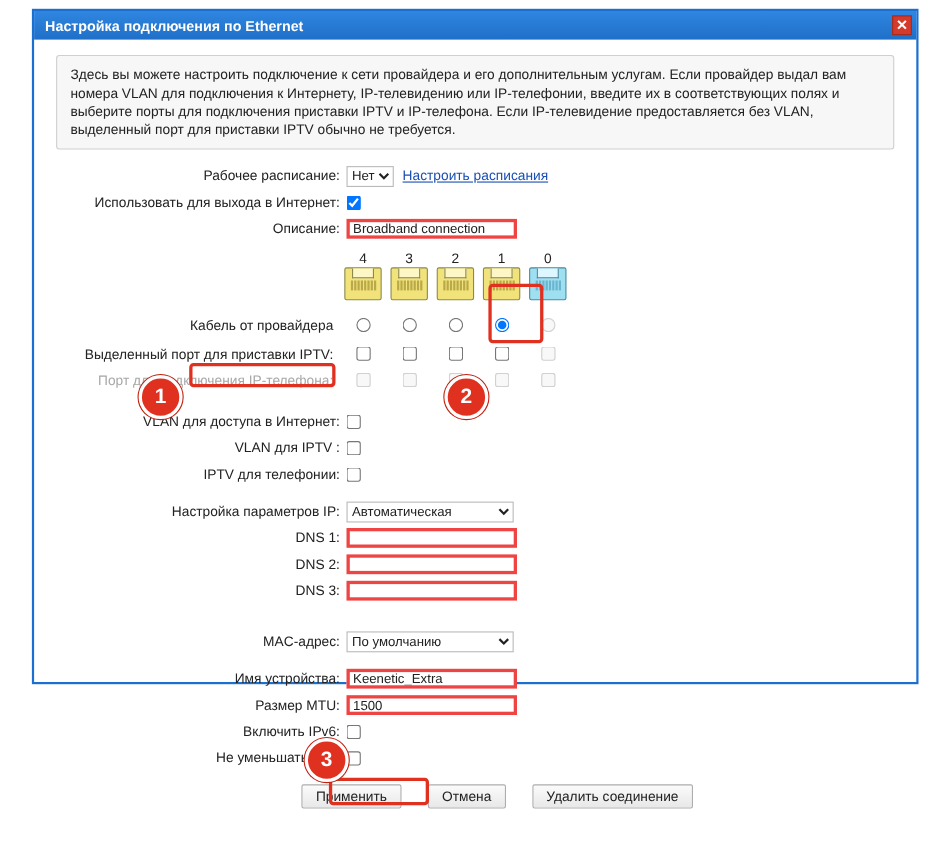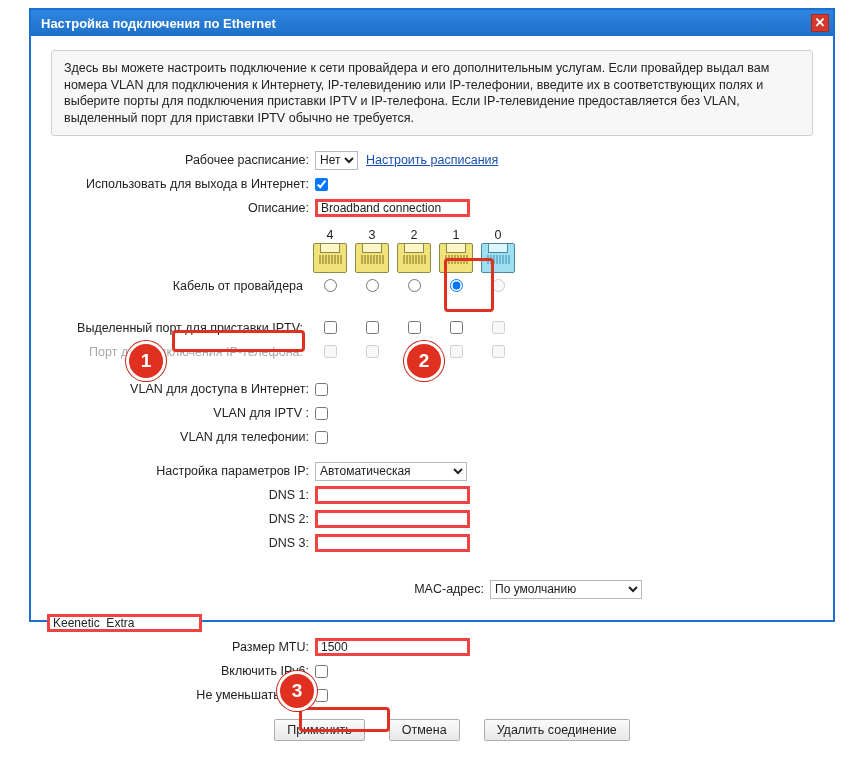--- a/index.html
+++ b/index.html
@@ -360,42 +360,42 @@
                     <i></i>
                     <i></i>
                     <i></i>
                     <i></i>
                   </div>
                 </div>
               </div>
           </div>
         </div>
 
-        <div class="rel" style="margin-top:6px;height:22px;">
+        <div class="rel" style="margin-top:16px;height:22px;">
           <div class="label-left">Кабель от провайдера</div>
           <div class="radio-row" style="margin-top:0;">
             <div>
                 <input type="radio" name="pc" style="">
               </div>
             <div>
                 <input type="radio" name="pc" style="">
               </div>
             <div>
                 <input type="radio" name="pc" style="">
               </div>
             <div>
                 <input type="radio" name="pc" checked="" style="">
               </div>
             <div>
                 <input type="radio" name="pc" disabled="" style="">
               </div>
           </div>
         </div>
 
-        <div class="rel" style="margin-top:20px;height:20px;text-decoration:underline;">
+        <div class="rel" style="margin-top:4px;height:20px;text-decoration:underline;">
           <div class="label-left">Выделенный порт для приставки IPTV:</div>
           <div class="chk-row" style="margin-top:0;">
             <div>
                 <input type="checkbox" style="">
               </div>
             <div>
                 <input type="checkbox" style="">
               </div>
             <div>
                 <input type="checkbox" style="">
@@ -434,21 +434,21 @@
           <div class="lbl">VLAN для доступа в Интернет:</div>
           <input type="checkbox" style="">
         </div>
 
         <div class="row">
           <div class="lbl">VLAN для IPTV :</div>
           <input type="checkbox" style="">
         </div>
 
         <div class="row">
-          <div class="lbl">VLAN для телефонии:</div>
+          <div class="lbl">IPTV для телефонии:</div>
           <input type="checkbox" style="">
         </div>
 
         <div class="row" style="margin-top:14px;">
           <div class="lbl">Настройка параметров IP:</div>
           <select class="sel w152">
             <option>Автоматическая</option>
           </select>
         </div>
 
@@ -460,28 +460,29 @@
         <div class="row">
           <div class="lbl">DNS 2:</div>
           <input class="txt w155" value="" style="">
         </div>
 
         <div class="row">
           <div class="lbl">DNS 3:</div>
           <input class="txt w155" value="" style="">
         </div>
 
-        <div class="row" style="margin-top:26px;justify-content:center;">
+        <div class="row" style="margin-top:26px;">
           <div class="lbl">MAC-адрес:</div>
           <select class="sel w152">
             <option>По умолчанию</option>
           </select>
         </div>
 
         <div class="row" style="margin-top:14px;">
+          <div class="lbl">Имя устройства:</div>
           <input class="txt w155" value="Keenetic_Extra" style="">
         </div>
 
         <div class="row">
           <div class="lbl">Размер MTU:</div>
           <input class="txt w155" value="1500" style="">
         </div>
 
         <div class="row">
           <div class="lbl">Включить IPv6:</div>

